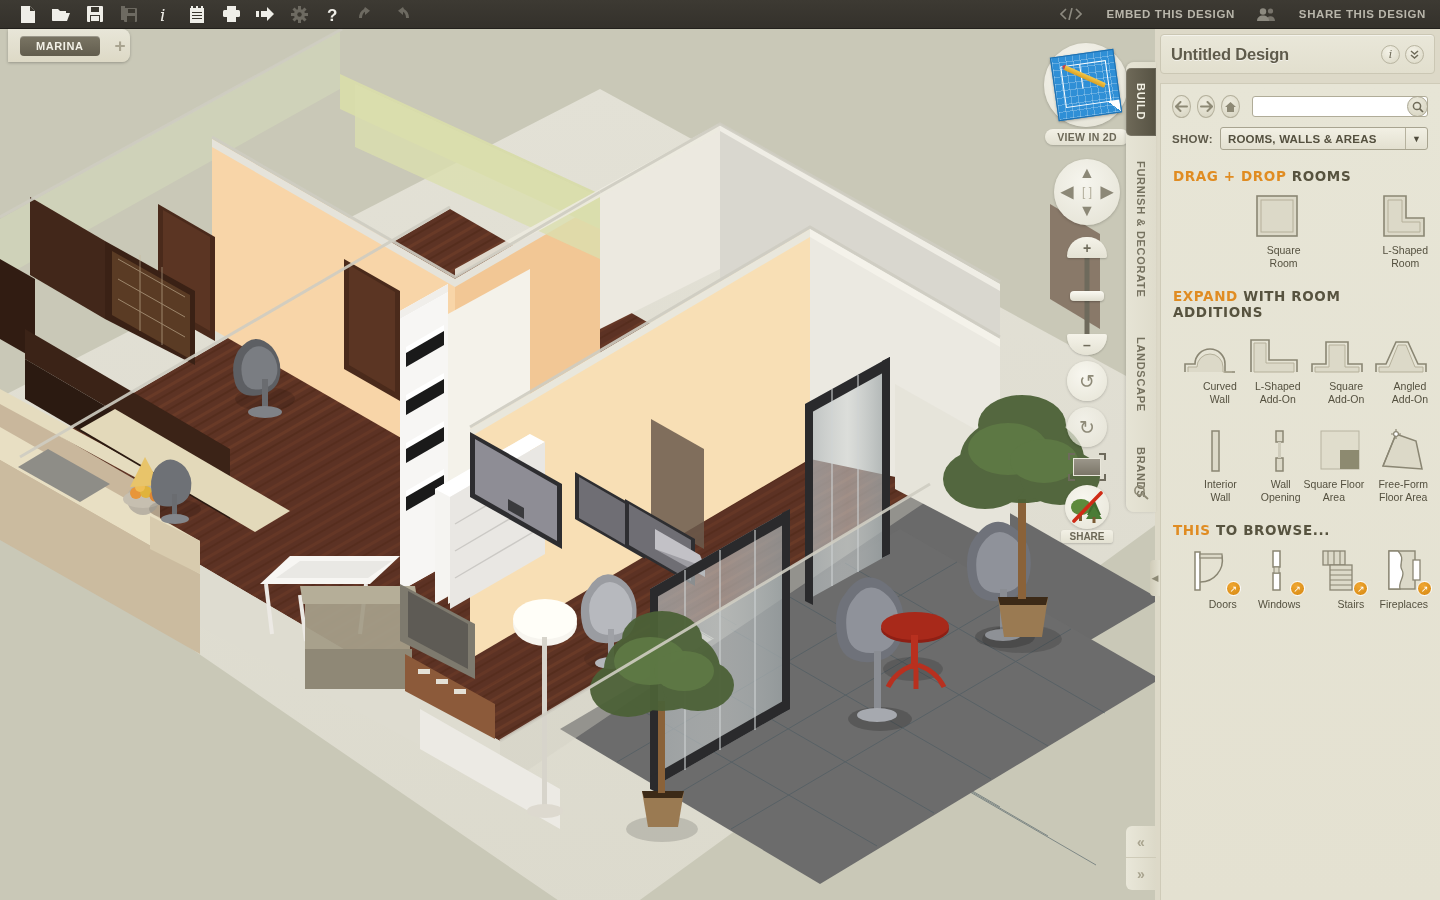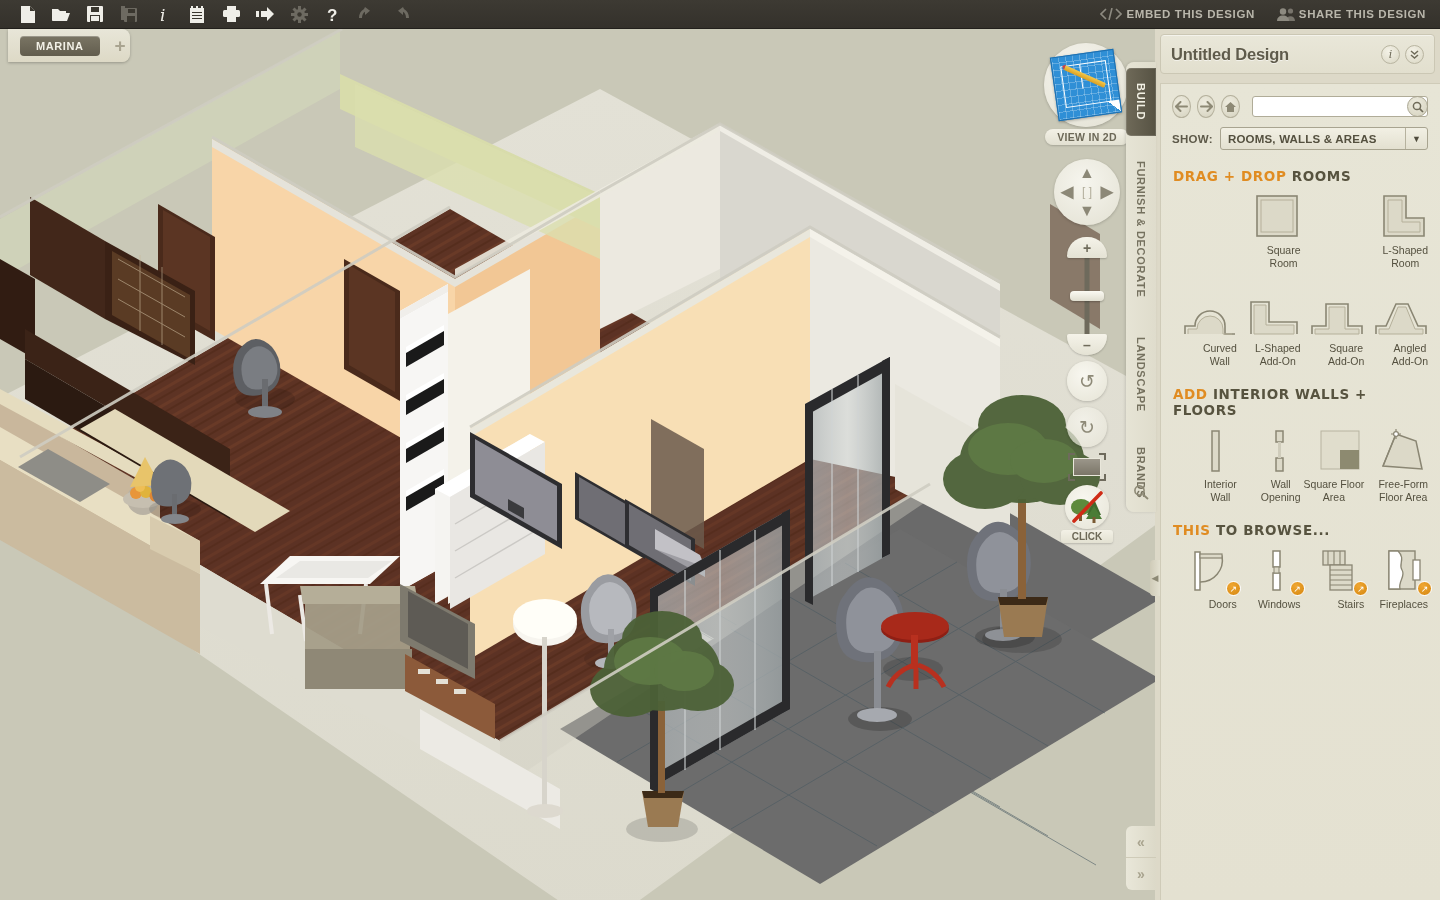--- a/index.html
+++ b/index.html
@@ -24,21 +24,21 @@
     display: flex; align-items: center; justify-content: center;
     color: #efeee8; cursor: pointer;
   }
   .tb-btn.dim { color: #6d6a61; }
   .tb-btn svg { display: block; }
   #topbar-right {
     margin-left: auto; display: flex; align-items: center;
     padding-right: 14px; gap: 22px;
   }
   .tr-item {
-    display: flex; align-items: center; gap: 4px;
+    display: flex; align-items: center; gap: 24px;
     color: #b9b6ab; font-size: 11.5px; font-weight: bold;
     letter-spacing: .6px; cursor: pointer;
   }
   .tr-item .ic { color: #8d8a80; display: flex; }
 
   
   #tabstrip {
     position: absolute; top: 29px; left: 0; width: 1155px; height: 33px;
     background: transparent; z-index: 30;
   }
@@ -789,21 +789,21 @@
     <div id="hide-btn">
       <svg width="44" height="44" viewBox="0 0 44 44">
         <ellipse cx="16" cy="22" rx="10" ry="8" fill="#5e8a3c"></ellipse>
         <rect x="14" y="28" width="3" height="8" fill="#7a5a33"></rect>
         <path d="M29,14 l7,16 h-14z" fill="#3f6b2e"></path>
         <path d="M29,21 l8,13 h-16z" fill="#4a7c36"></path>
         <rect x="27.5" y="32" width="3" height="6" fill="#7a5a33"></rect>
         <path d="M9,36 L36,8" stroke="#cf2b16" stroke-width="3.6" stroke-linecap="round"></path>
       </svg>
     </div>
-    <div id="hide-label">CLICK</div>
+    <div id="hide-label">SHARE</div>
   </div>
 </div>
 
 <div id="tabstrip">
   <div id="tab-group">
     <div id="doc-tab">MARINA</div>
     <div id="add-tab">+</div>
   </div>
 </div>
 
@@ -900,20 +900,23 @@
                 <path d="M8,8 H22 V30 H40 V40 H8 Z" fill="#dcd9c8" stroke="#b5b09a" stroke-width="1"></path>
               </svg>
           </div>
           <div class="cap" style="white-space:pre-line">L-Shaped
 Room</div>
         </div>
       </div>
     </div>
 
     <div class="sec">
+      <div class="sec-title">
+        <span class="hl">EXPAND</span><span> WITH ROOM ADDITIONS</span>
+      </div>
       <div class="tiles">
         <div class="tile">
           <div class="art">
             <svg width="54" height="42" viewBox="0 0 54 42">
                 <path d="M2,38 V30 H12 A15,15 0 0 1 42,30 V38 H52" class="sw-line"></path>
                 <path d="M5,38 V33 H14 A13,13 0 0 1 40,33 V38 H49" fill="#dcd9c8" stroke="#b5b09a" stroke-width="1"></path>
               </svg>
           </div>
           <div class="cap" style="white-space:pre-line">Curved
 Wall</div>
@@ -945,23 +948,20 @@
                 <path d="M5,38 V33 H15 L24,11 H32 L41,33 H49 V38 Z" fill="#dcd9c8" stroke="#b5b09a" stroke-width="1"></path>
               </svg>
           </div>
           <div class="cap" style="white-space:pre-line">Angled
 Add-On</div>
         </div>
       </div>
     </div>
 
     <div class="sec">
-      <div class="sec-title">
-        <span class="hl">ADD</span><span> INTERIOR WALLS + FLOORS</span>
-      </div>
       <div class="tiles">
         <div class="tile">
           <div class="art">
             <svg width="44" height="46" viewBox="0 0 44 46">
                 <rect x="19" y="3" width="7" height="40" fill="#dcd9c8" stroke="#8a8673" stroke-width="1.5"></rect>
               </svg>
           </div>
           <div class="cap" style="white-space:pre-line">Interior
 Wall</div>
         </div>

